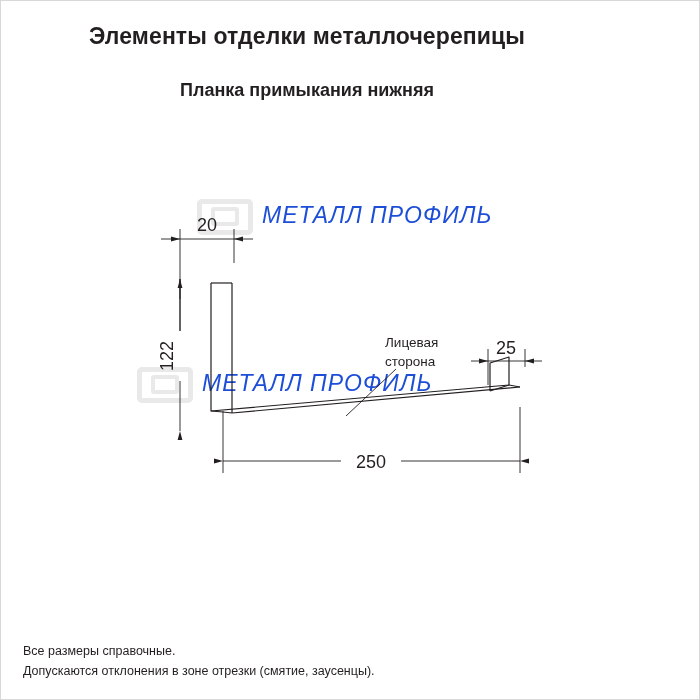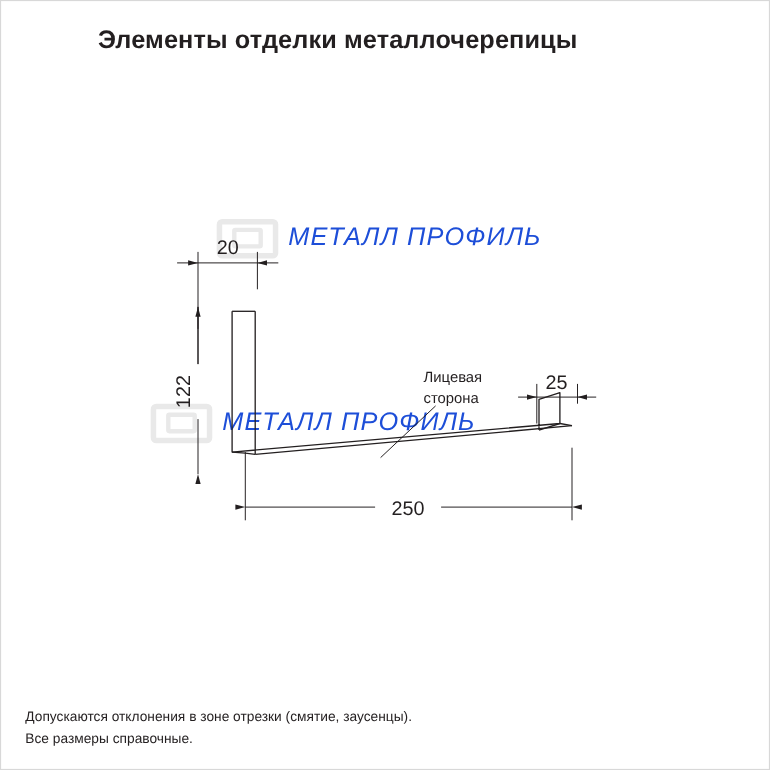--- a/index.html
+++ b/index.html
@@ -103,20 +103,21 @@
   }
   .footer div { white-space: nowrap; }
 </style>
 </head>
 <body>
 
 <div class="page">
 
   <div class="titles">
     <h1 class="title-main">Элементы отделки металлочерепицы</h1>
+    <h2 class="title-sub">Планка примыкания нижняя</h2>
   </div>
 
   <div class="drawing">
 
     <div class="watermark wm1">
       <span class="wm-shape"></span><span>МЕТАЛЛ ПРОФИЛЬ</span>
     </div>
     <div class="watermark wm2">
       <span class="wm-shape"></span><span>МЕТАЛЛ ПРОФИЛЬ</span>
     </div>
@@ -171,17 +172,17 @@
       <text x="206" y="60" text-anchor="middle" font-family="Liberation Sans, sans-serif" font-size="18" fill="#231f20">20</text>
       <text x="172" y="185" text-anchor="middle" font-family="Liberation Sans, sans-serif" font-size="18" fill="#231f20" transform="rotate(-90 172 185)">122</text>
       <text x="370" y="297" text-anchor="middle" font-family="Liberation Sans, sans-serif" font-size="18" fill="#231f20">250</text>
       <text x="505" y="183" text-anchor="middle" font-family="Liberation Sans, sans-serif" font-size="18" fill="#231f20">25</text>
       <text x="384" y="176" font-family="Liberation Sans, sans-serif" font-size="13.5" fill="#231f20">Лицевая</text>
       <text x="384" y="195" font-family="Liberation Sans, sans-serif" font-size="13.5" fill="#231f20">сторона</text>
     </svg>
   </div>
 
   <div class="footer">
+    <div>Все размеры справочные.</div>
     <div>Допускаются отклонения в зоне отрезки (смятие, заусенцы).</div>
-    <div>Все размеры справочные.</div>
   </div>
 
 </div>
 
 </body></html>

